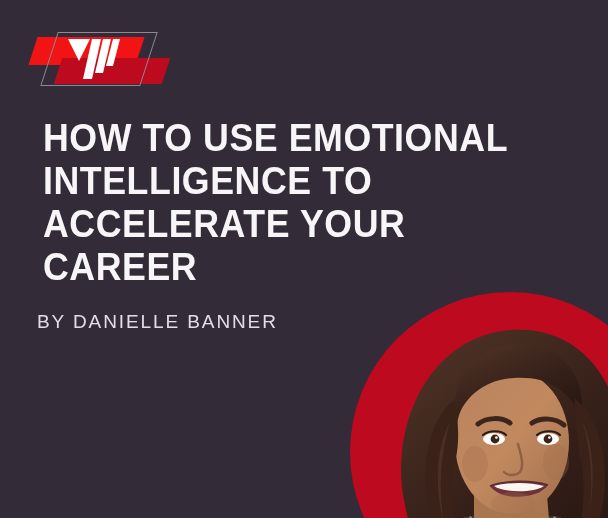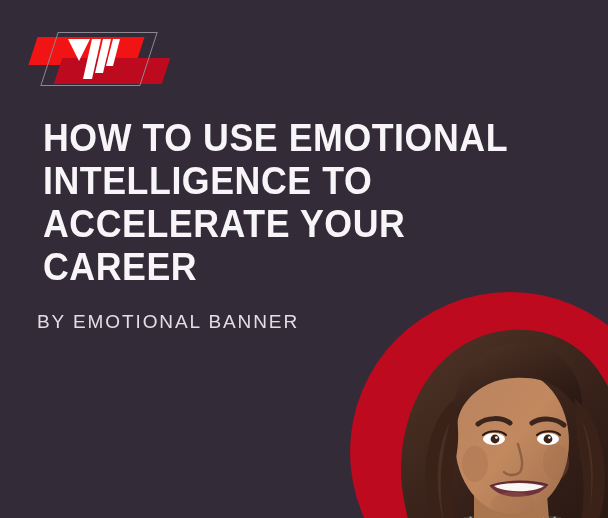--- a/index.html
+++ b/index.html
@@ -136,21 +136,21 @@
     </svg>
   </div>
 
   <div id="title-block">
     <div class="title-line">HOW TO USE EMOTIONAL</div>
     <div class="title-line">INTELLIGENCE TO</div>
     <div class="title-line">ACCELERATE YOUR</div>
     <div class="title-line">CAREER</div>
   </div>
 
-  <div id="byline">BY EMOTIONAL BANNER</div>
+  <div id="byline">BY DANIELLE BANNER</div>
 
   <div id="photo-area">
     <div id="photo-circle">
       <svg id="portrait" viewBox="0 0 320 320">
         <defs>
           <linearGradient id="skin" x1="0" y1="0" x2="1" y2="1">
             <stop offset="0%" stop-color="#b9835f"></stop>
             <stop offset="50%" stop-color="#c2895f"></stop>
             <stop offset="100%" stop-color="#a06e4d"></stop>
           </linearGradient>

